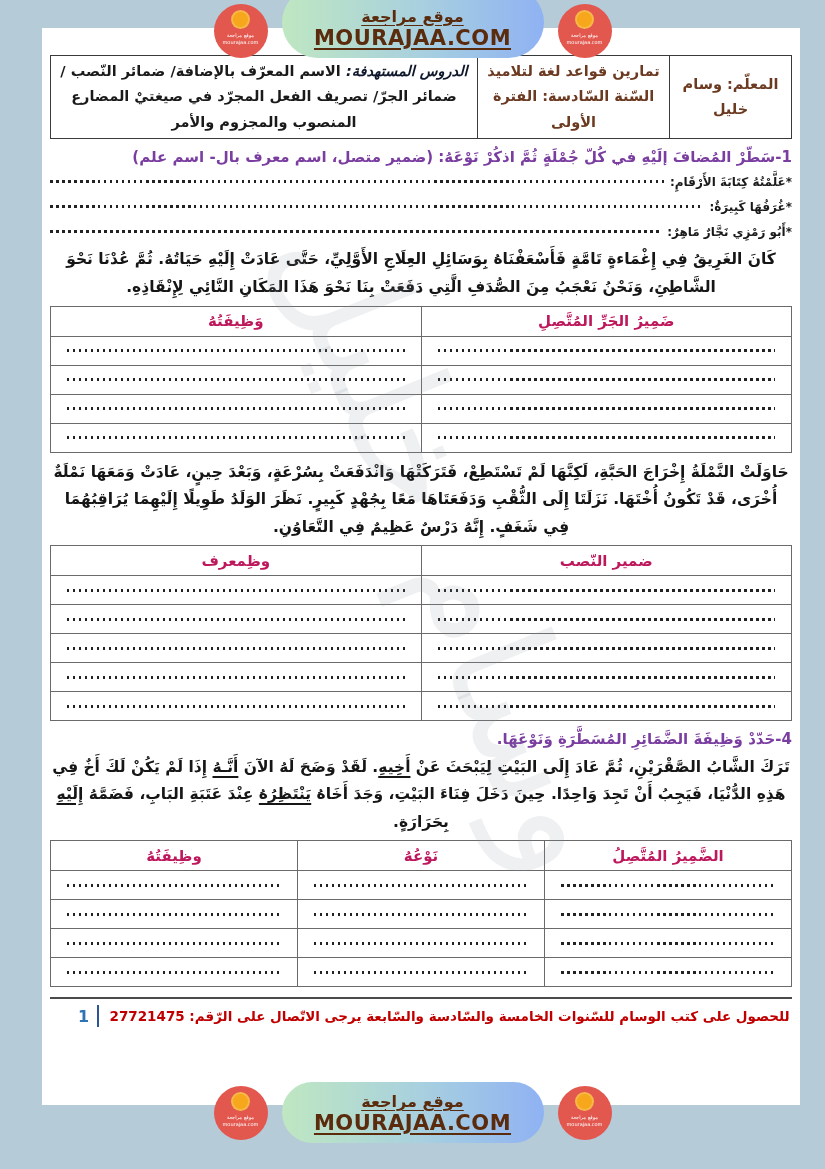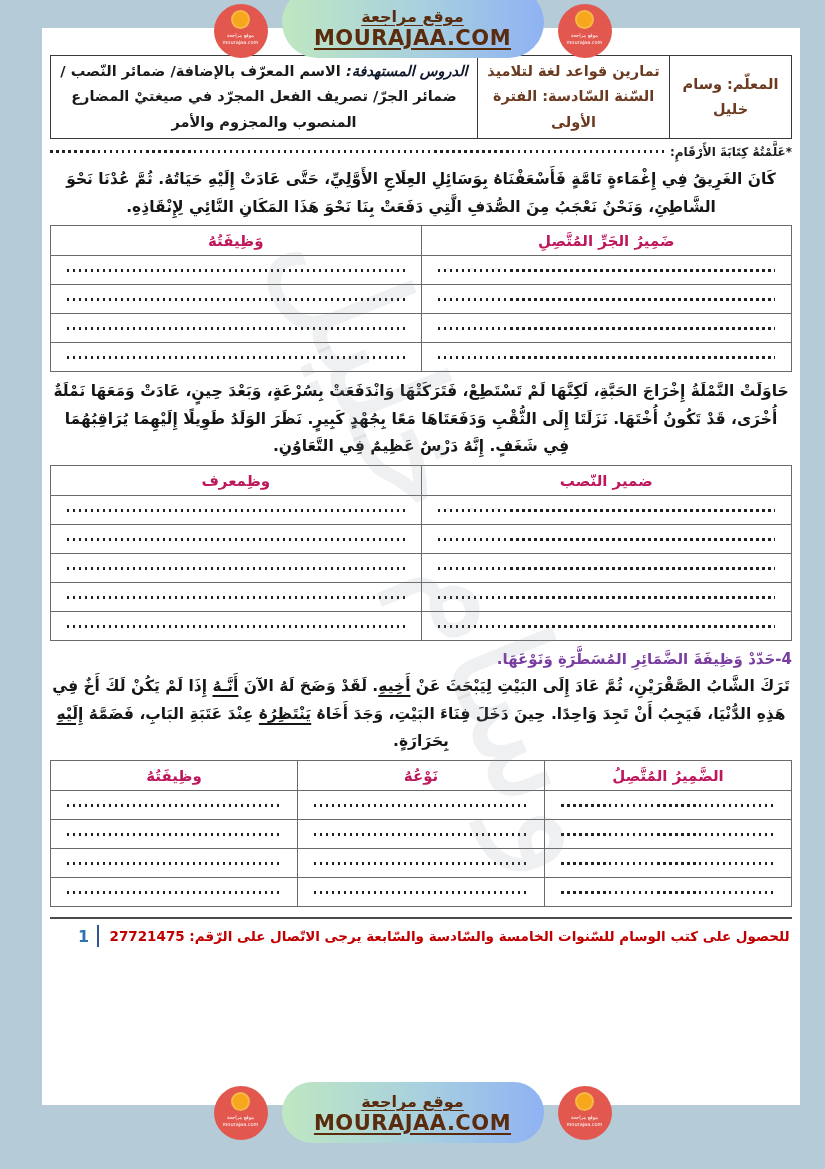--- a/index.html
+++ b/index.html
@@ -233,22 +233,31 @@
   <table class="header-table">
     <tbody>
         <tr>
       <td class="cell-teacher">المعلّم: وسام خليل</td>
       <td class="cell-title">تمارين قواعد لغة لتلاميذ السّنة السّادسة: الفترة الأولى</td>
       <td class="cell-lessons"><span class="lessons-label">الدروس المستهدفة:</span><span> الاسم المعرّف بالإضافة/ ضمائر النّصب / ضمائر الجرّ/ تصريف الفعل المجرّد في صيغتيْ المضارع المنصوب والمجزوم والأمر</span></td>
     </tr>
   </tbody>
     </table>
 
+  <div class="ex-heading">1-سَطّرْ المُضافَ إلَيْهِ في كُلّ جُمْلَةٍ ثُمَّ اذكُرْ نَوْعَهُ: (ضمير متصل، اسم معرف بال- اسم علم)</div>
   <div class="fill-line">
     <span class="sentence">*عَلَّمْتُهُ كِتَابَةَ الأَرْقَامِ:</span>
+    <div class="dots"></div>
+  </div>
+  <div class="fill-line">
+    <span class="sentence">*غُرَفُهَا كَبِيرَةٌ:</span>
+    <div class="dots"></div>
+  </div>
+  <div class="fill-line">
+    <span class="sentence">*أَبُو رَمْزِي نَجَّارٌ مَاهِرٌ:</span>
     <div class="dots"></div>
   </div>
 
   <p class="para">كَانَ الغَرِيقُ فِي إِغْمَاءةٍ تَامَّةٍ فَأَسْعَفْنَاهُ بِوَسَائِلِ العِلَاجِ الأَوَّلِيِّ، حَتَّى عَادَتْ إِلَيْهِ حَيَاتُهُ. ثُمَّ عُدْنَا نَحْوَ الشَّاطِئِ، وَنَحْنُ نَعْجَبُ مِنَ الصُّدَفِ الَّتِي دَفَعَتْ بِنَا نَحْوَ هَذَا المَكَانِ النَّائِي لِإِنْقَاذِهِ.</p>
   <table class="ans-table">
     <tbody>
         <tr>
       <th>ضَمِيرُ الجَرِّ المُتَّصِلِ</th>
       <th>وَظِيفَتُهُ</th>
     </tr>

